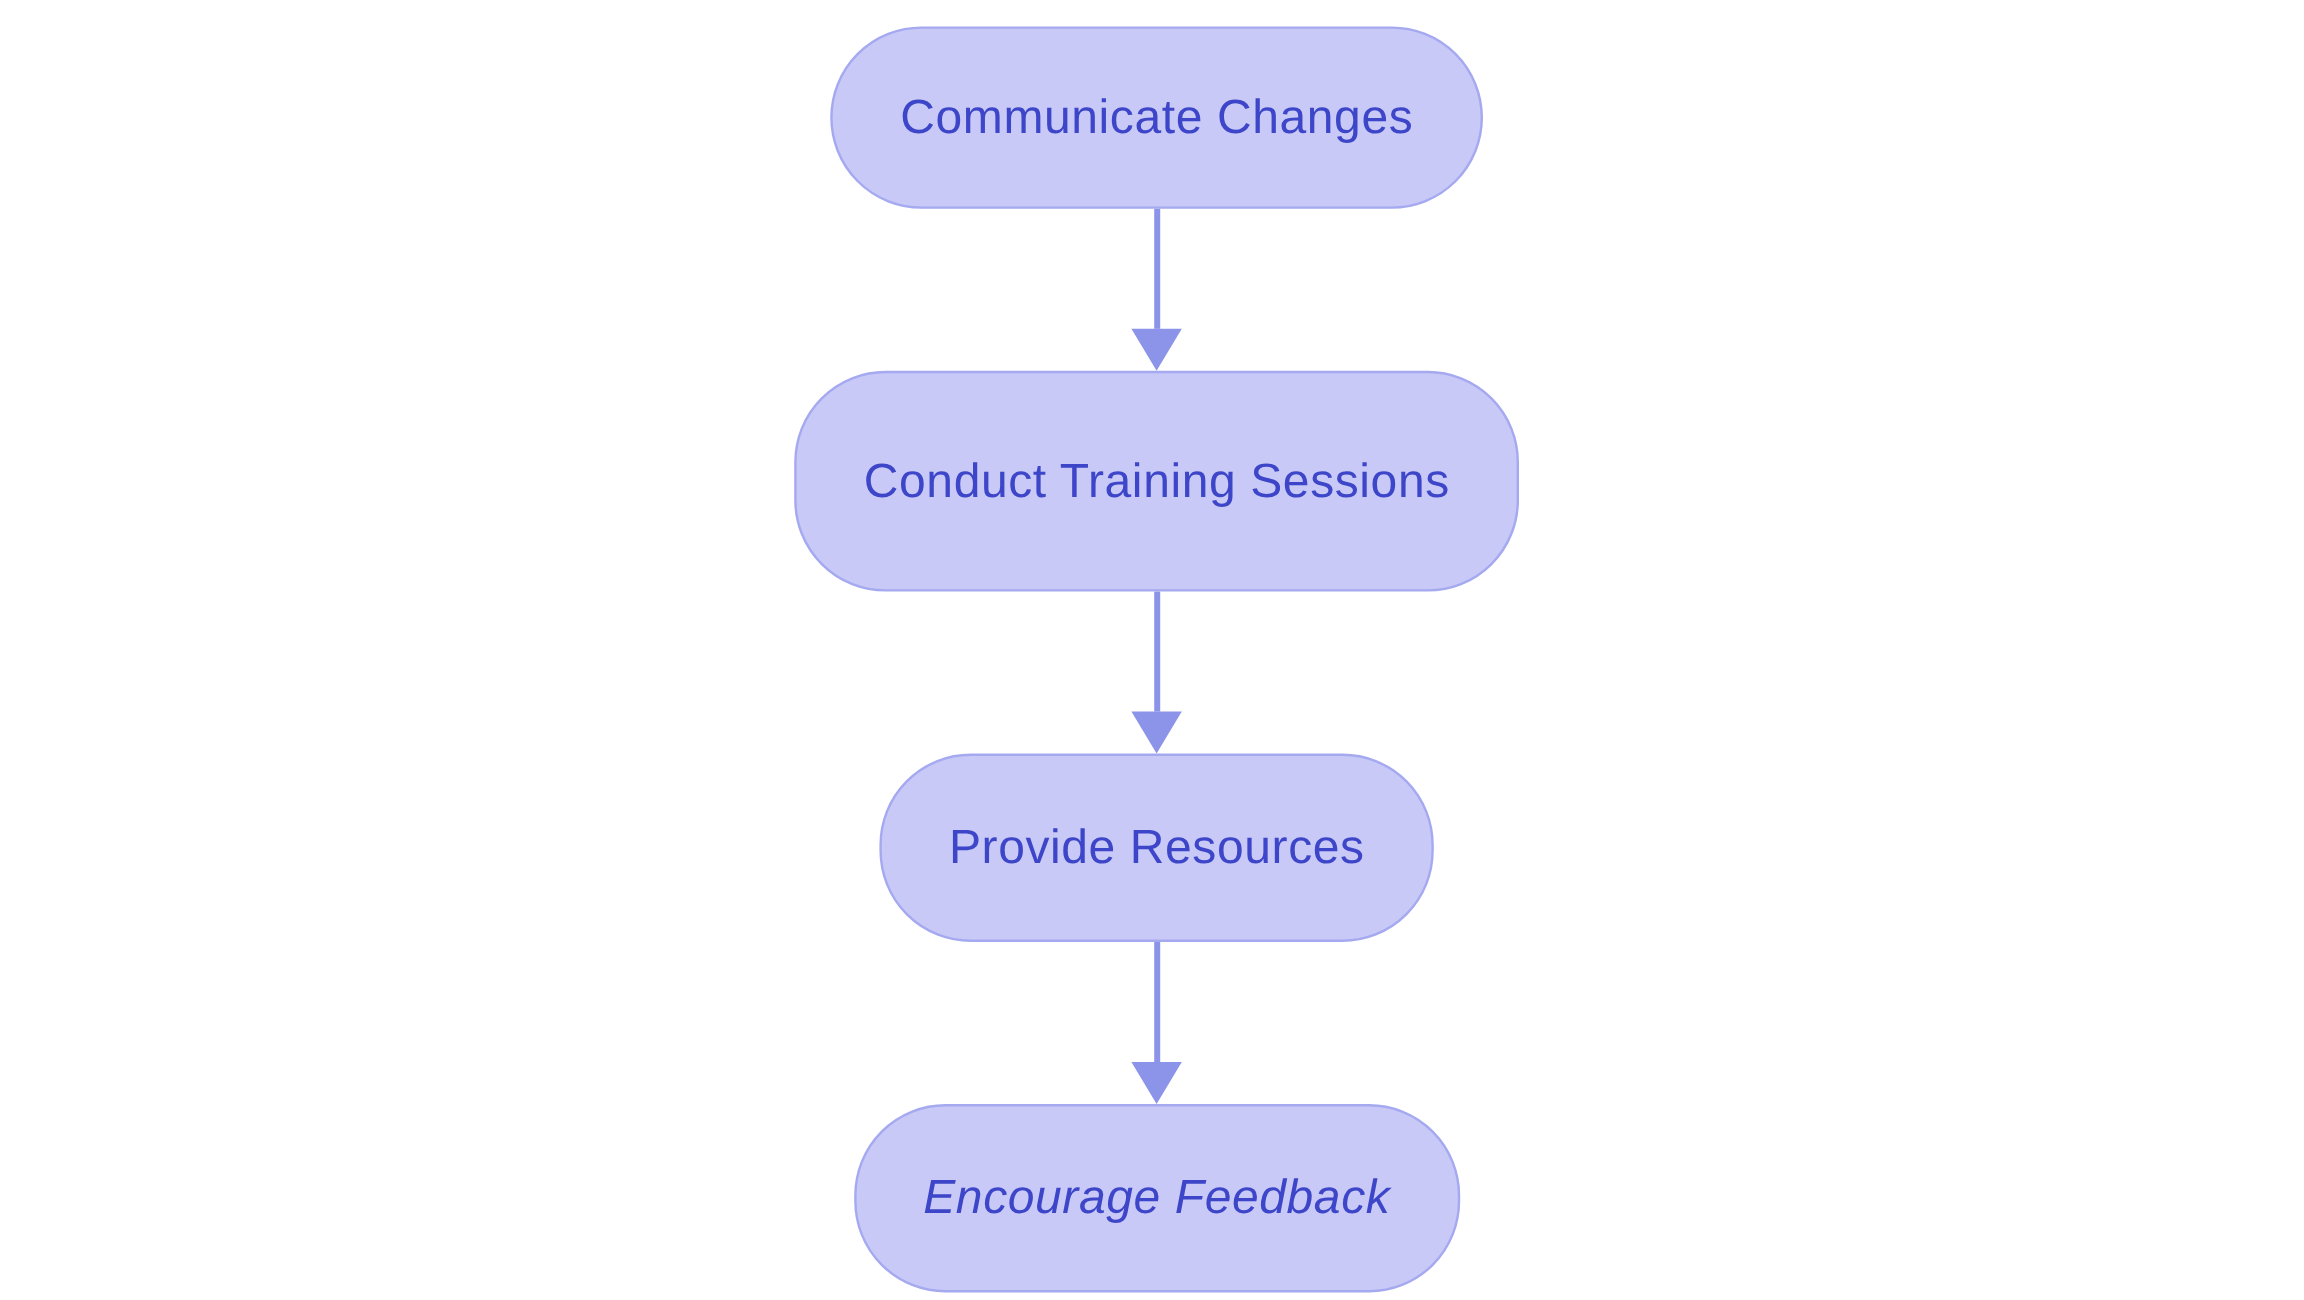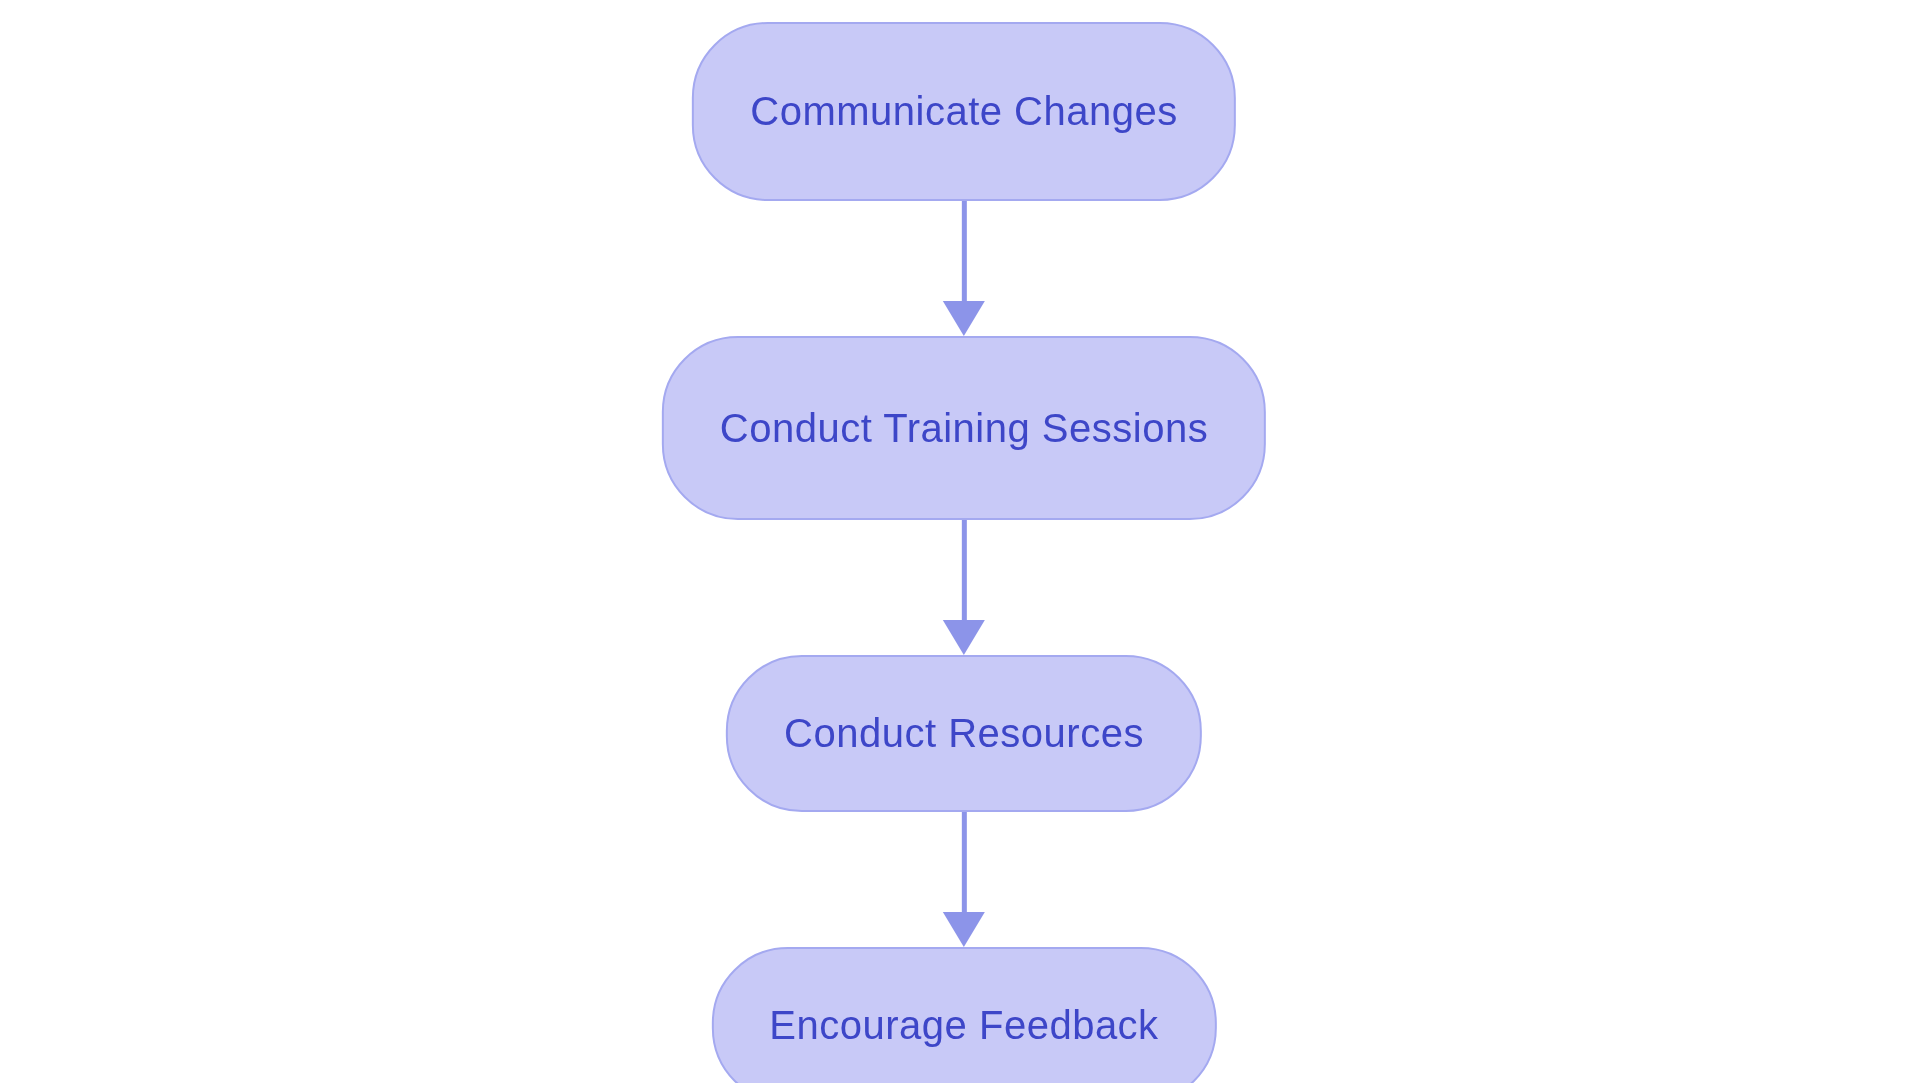--- a/index.html
+++ b/index.html
@@ -21,37 +21,37 @@
     position: absolute;
     top: 0;
     left: 50%;
     transform: translateX(calc(-50% + 4px));
     padding-top: 22px;
     display: flex;
     flex-direction: column;
     align-items: center;
   }
   .flow-node {
-    height: 179px;
+    height: 152px;
     background: var(--node-fill);
     border: 2px solid var(--node-border);
     border-radius: 76px;
     display: flex;
     align-items: center;
     justify-content: center;
     color: var(--node-text);
     font-size: 40px;
     letter-spacing: 0.5px;
     white-space: nowrap;
     padding: 0 56px;
   }
   .flow-node.n1 { min-width: 540px; }
   .flow-node.n2 { min-width: 582px; height: 184px; }
   .flow-node.n3 { min-width: 444px; height: 157px; }
-  .flow-node.n4 { min-width: 484px; height: 157px; }
+  .flow-node.n4 { min-width: 484px; height: 157px; font-style: italic; }
   .flow-arrow {
     height: 135px;
     display: flex;
     flex-direction: column;
     align-items: center;
   }
   .arrow-line {
     width: 5px;
     flex: 1;
     background: var(--arrow-color);
@@ -81,21 +81,21 @@
   <div class="flow-node n2">
     <span>Conduct Training Sessions</span>
   </div>
 
   <div class="flow-arrow">
     <div class="arrow-line"></div>
     <div class="arrow-head"></div>
   </div>
 
   <div class="flow-node n3">
-    <span>Conduct Resources</span>
+    <span>Provide Resources</span>
   </div>
 
   <div class="flow-arrow">
     <div class="arrow-line"></div>
     <div class="arrow-head"></div>
   </div>
 
   <div class="flow-node n4">
     <span>Encourage Feedback</span>
   </div>

